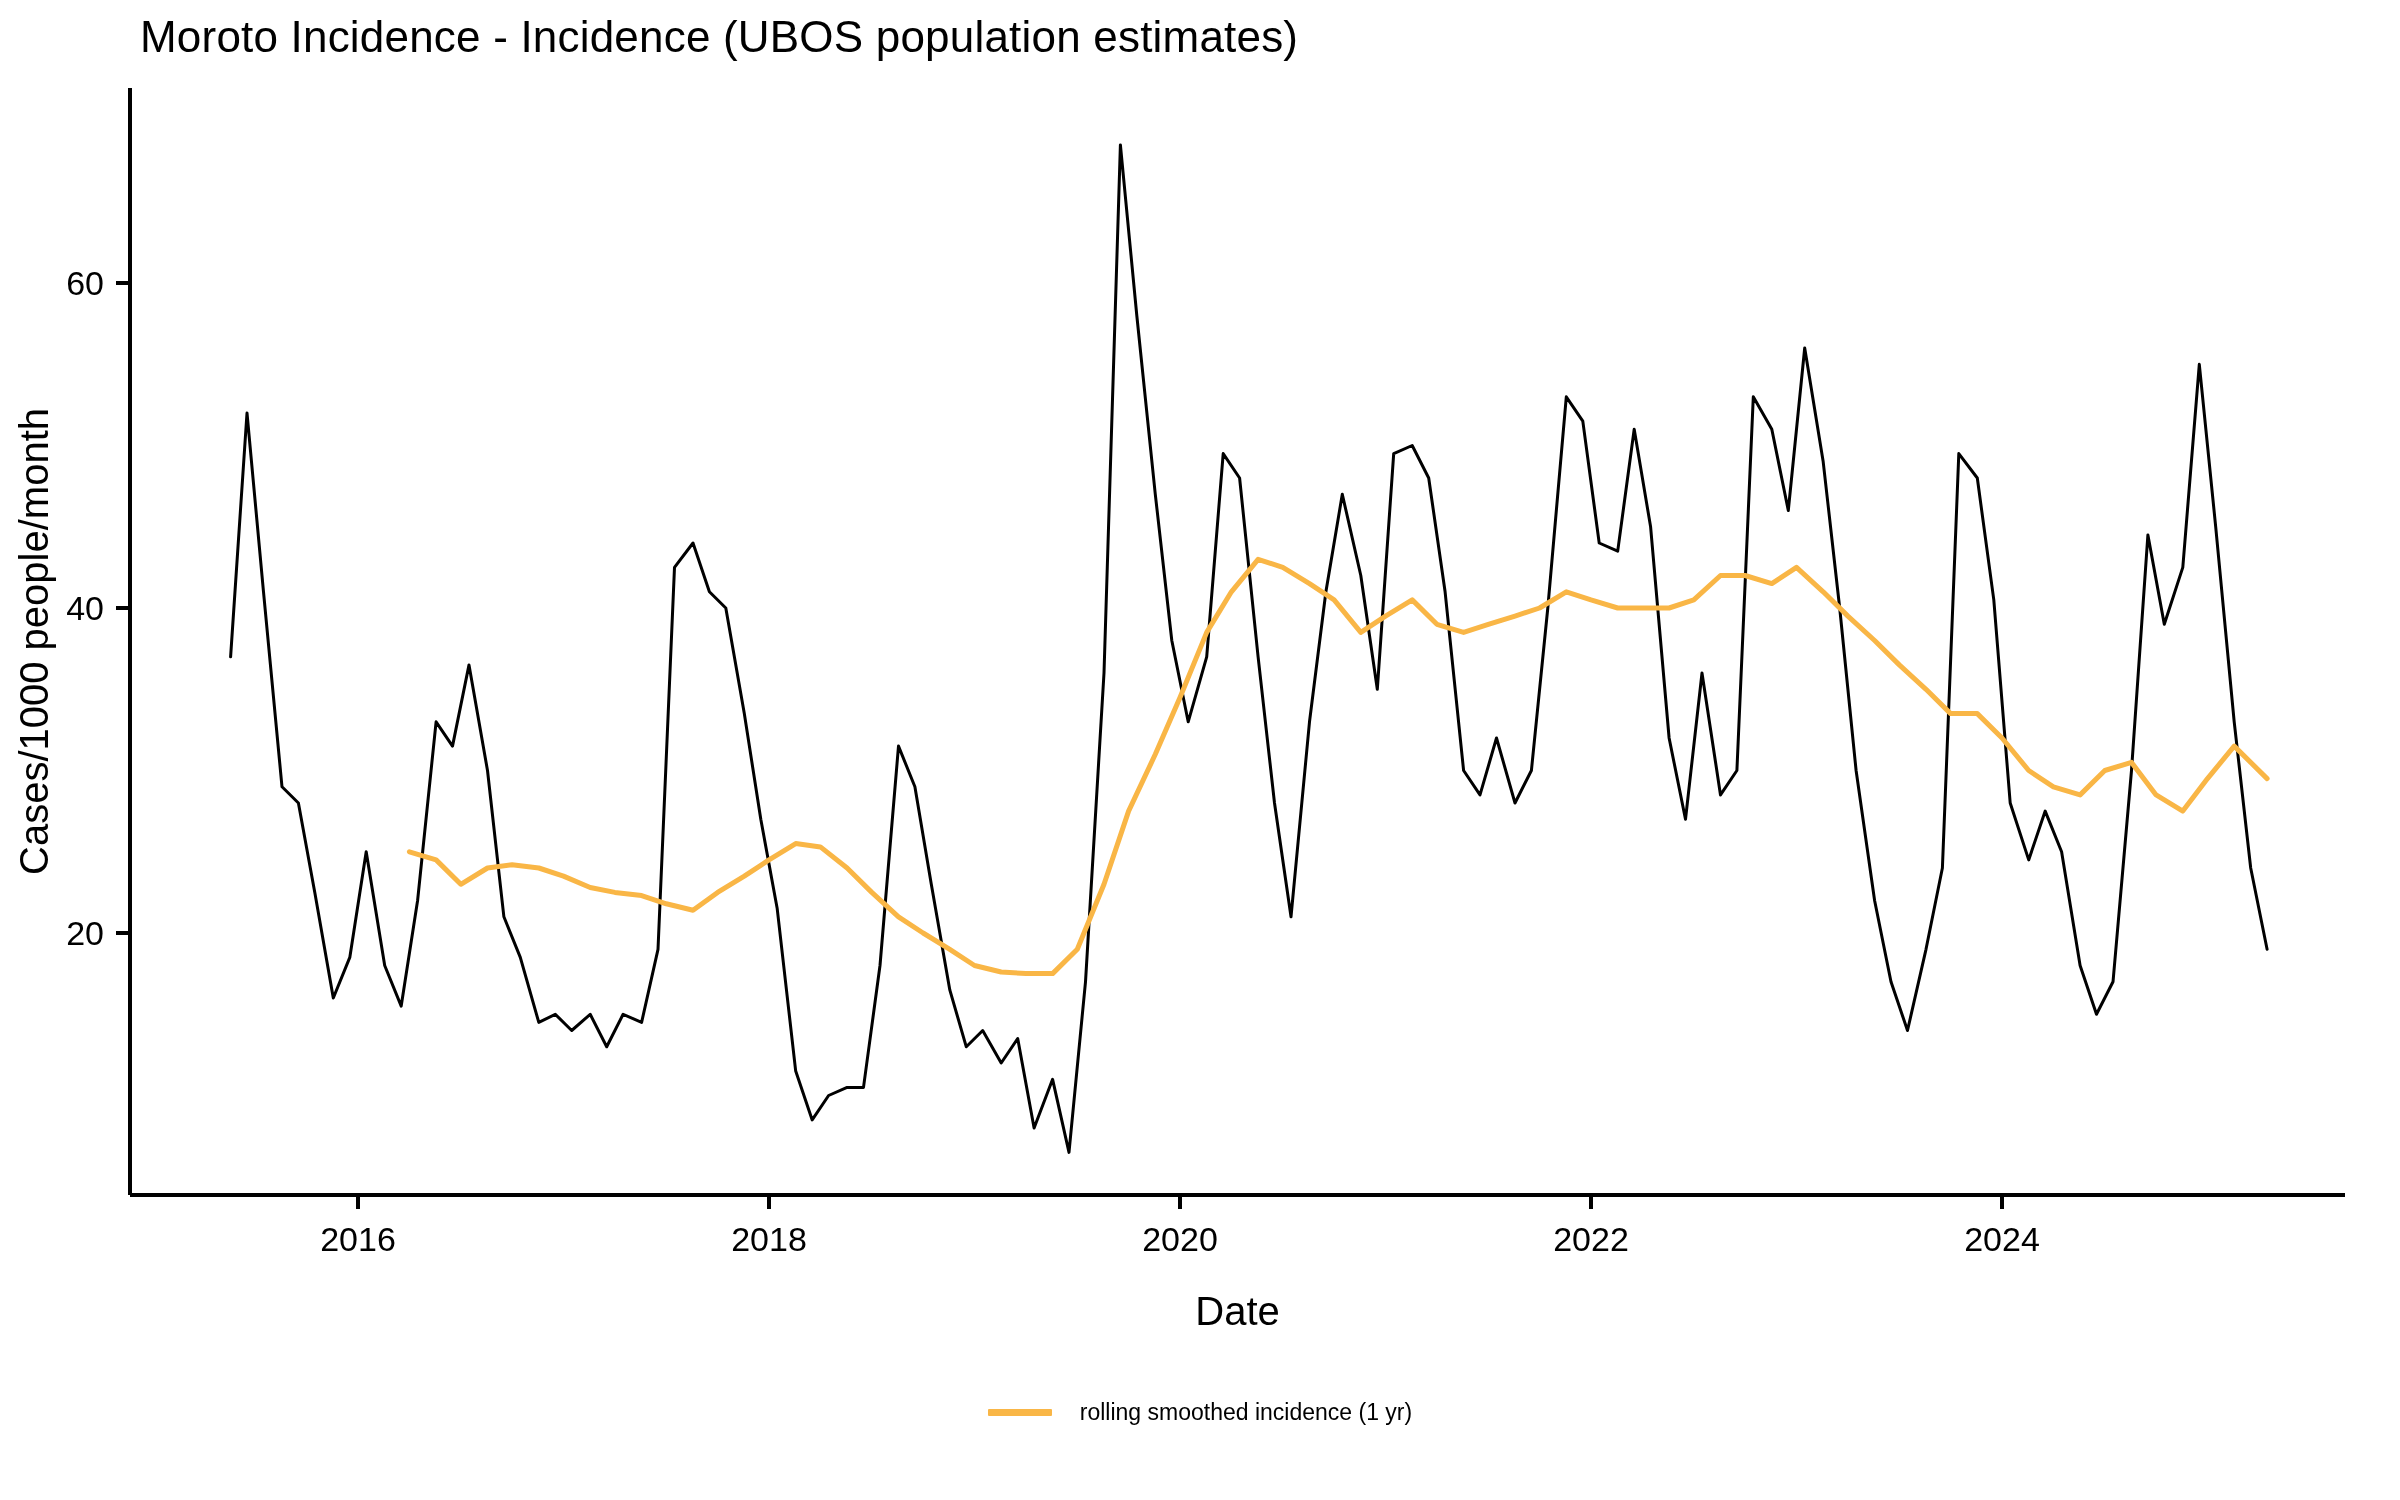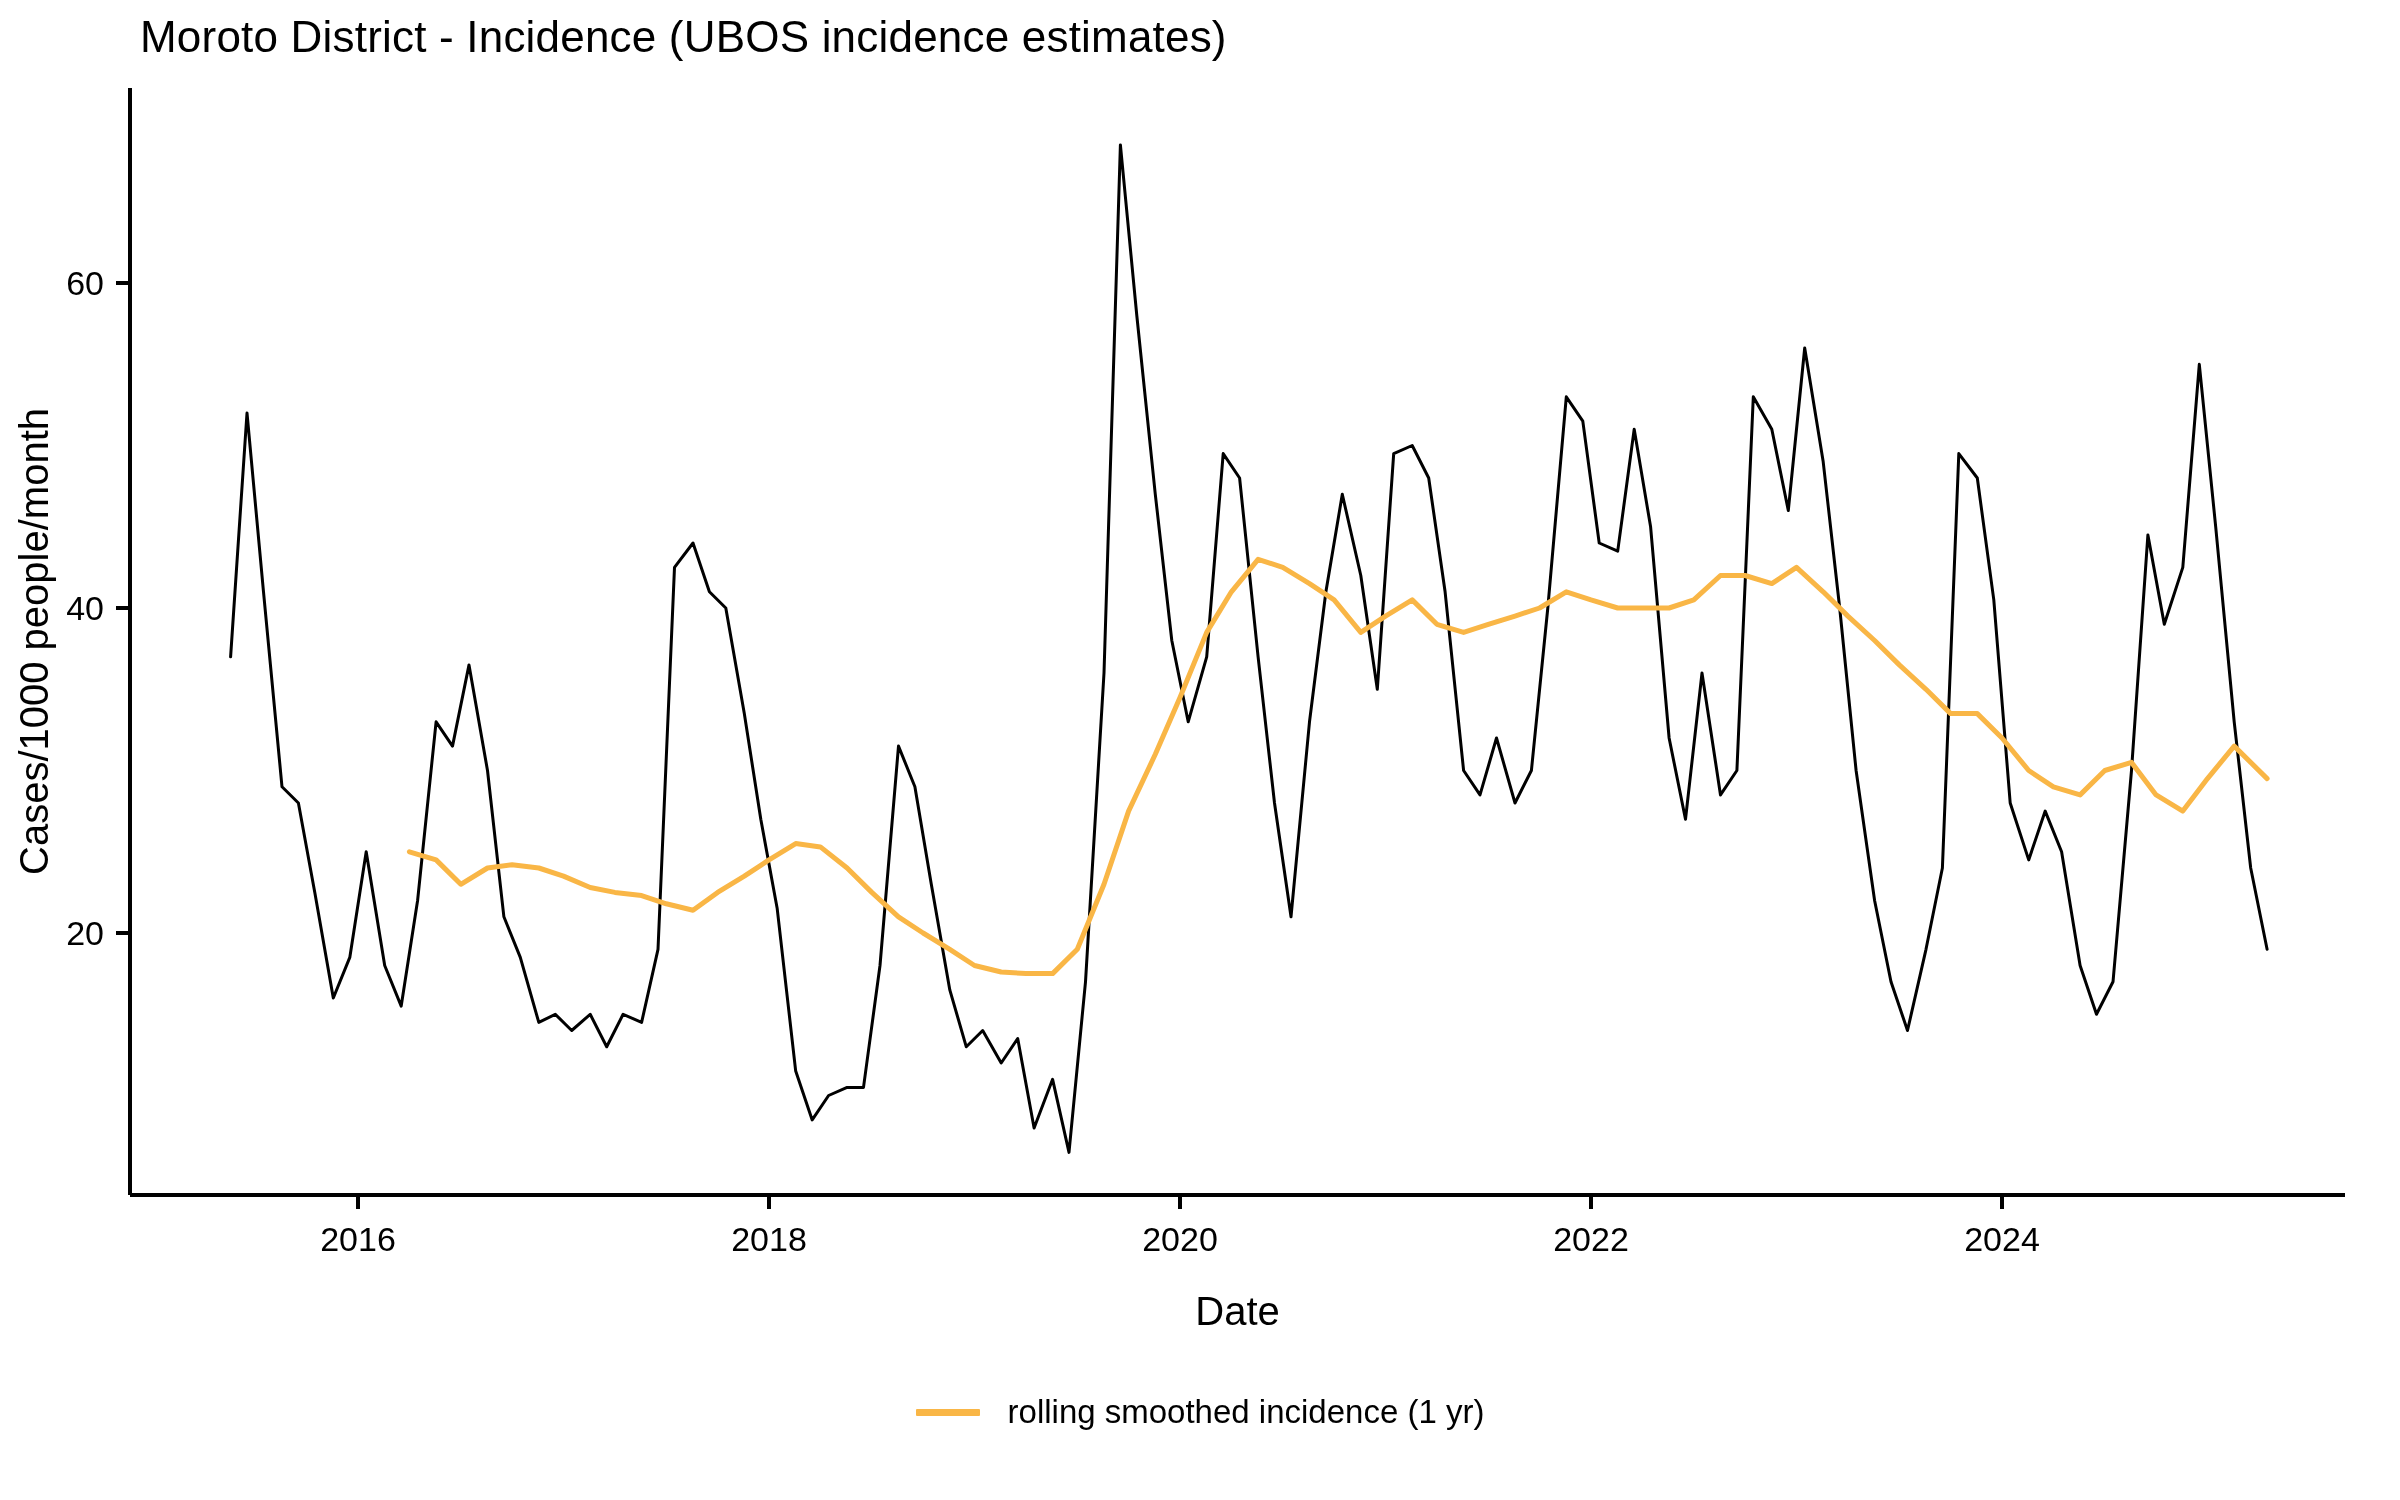--- a/index.html
+++ b/index.html
@@ -16,28 +16,28 @@
 
   .tick-label{font-size:34px;fill:#000;font-family:"Liberation Sans",sans-serif;}
   .axis-title{font-size:40px;fill:#000;font-family:"Liberation Sans",sans-serif;}
 
   #legend{
     position:absolute;left:0;right:0;top:1382px;height:60px;
     display:flex;align-items:center;justify-content:center;gap:0px;
   }
   #legend-key{display:flex;align-items:center;gap:28px;}
   #legend-swatch{display:block;width:64px;height:7px;background:#F9B646;border-radius:1px;}
-  #legend-label{font-size:33px;color:#000;white-space:nowrap;}
+  #legend-label{font-size:23px;color:#000;white-space:nowrap;}
 </style>
 </head>
 <body>
 
 <div id="root">
 
-  <div id="chart-title">Moroto District - Incidence (UBOS incidence estimates)</div>
+  <div id="chart-title">Moroto Incidence - Incidence (UBOS population estimates)</div>
 
   <div id="plot-wrap">
     <svg id="plot-svg" width="2400" height="1500">
       <g id="y-ticks">
           <line x1="116" x2="130" y1="933" y2="933" stroke="#000" stroke-width="4"></line>
           <text class="tick-label" x="104" y="945" text-anchor="end">20</text>
           <line x1="116" x2="130" y1="608" y2="608" stroke="#000" stroke-width="4"></line>
           <text class="tick-label" x="104" y="620" text-anchor="end">40</text>
           <line x1="116" x2="130" y1="283" y2="283" stroke="#000" stroke-width="4"></line>
           <text class="tick-label" x="104" y="295" text-anchor="end">60</text>

